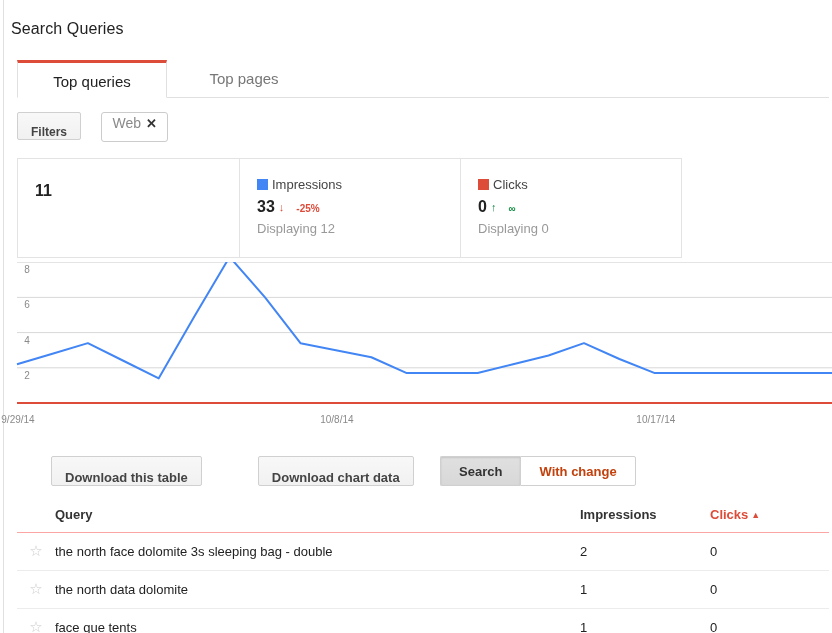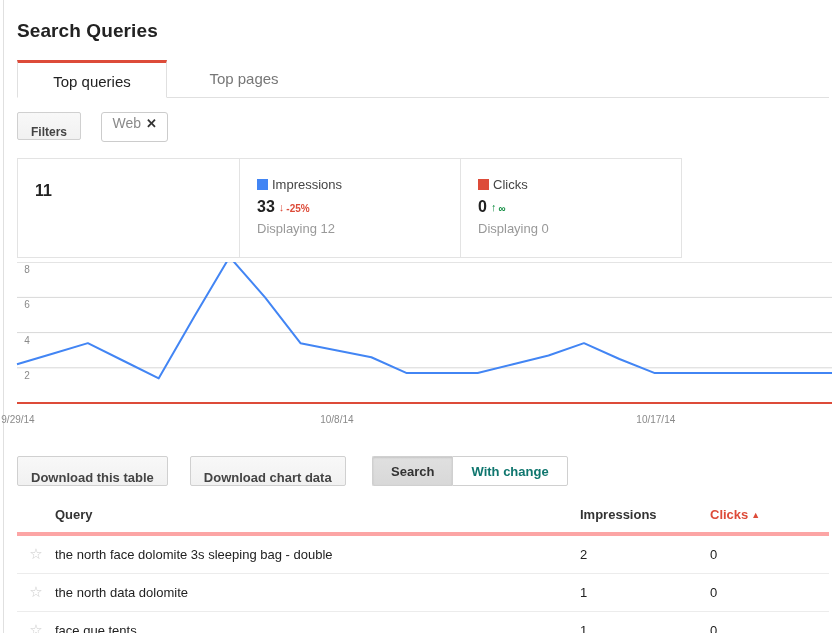--- a/index.html
+++ b/index.html
@@ -19,24 +19,24 @@
     position: absolute;
     left: 3px;
     top: 0;
     width: 829px;
     height: 633px;
     border-left: 1px solid #e0e0e0;
     box-sizing: border-box;
   }
   .page-title {
     position: absolute;
-    left: 17px;
+    left: 11px;
     top: 20px;
-    font-size: 19px;
-    font-weight: bold;
+    font-size: 16px;
+    font-weight: normal;
     color: #222;
     letter-spacing: 0.1px;
   }
 
   
   .tabs {
     position: absolute;
     left: 17px;
     top: 60px;
     width: 812px;
@@ -157,21 +157,21 @@
   .delta-arrow {
     font-size: 11px;
     margin-left: 4px;
     vertical-align: 1px;
   }
   .delta-arrow.down { color: #dd4b39; }
   .delta-arrow.up { color: #0a8a3c; }
   .delta-text {
     font-size: 10px;
     font-weight: bold;
-    margin-left: 2px;
+    margin-left: 12px;
   }
   .delta-text.down { color: #dd4b39; }
   .delta-text.up { color: #0a8a3c; }
   .stat-sub {
     margin-top: 3px;
     font-size: 13px;
     color: #999999;
     line-height: 16px;
     white-space: nowrap;
   }
@@ -191,34 +191,35 @@
     position: absolute;
     left: 17px;
     top: 456px;
     height: 30px;
   }
   .actions .btn {
     height: 30px;
     line-height: 29px;
     font-size: 13px;
     margin-right: 22px;
+    margin-left: 34px;
   }
   .toggle-group {
     display: inline-block;
     vertical-align: top;
     white-space: nowrap;
   }
   .toggle {
     display: inline-block;
     height: 30px;
     line-height: 29px;
     padding: 0 18px;
     font-size: 13px;
     font-weight: bold;
-    color: #0f766e;
+    color: #c2410c;
     background: linear-gradient(#f8f8f8, #f1f1f1);
     border: 1px solid #d0d0d0;
     box-sizing: border-box;
     cursor: pointer;
     vertical-align: top;
   }
   .toggle.first { border-radius: 2px 0 0 2px; border-right: none; }
   .toggle.last { border-radius: 0 2px 2px 0; background: #ffffff; }
   .toggle.selected {
     background: linear-gradient(#e0e0e0, #d8d8d8);
@@ -234,21 +235,21 @@
     width: 812px;
     border-collapse: collapse;
     font-size: 13px;
   }
   .data-table th {
     text-align: left;
     font-size: 13px;
     font-weight: bold;
     color: #333333;
     padding: 9px 0 10px 0;
-    border-bottom: 4px solid #fca5a5;
+    border-bottom: 1px solid #fca5a5;
     white-space: nowrap;
   }
   .data-table th.sorted {
     color: #dd4b39;
     cursor: pointer;
   }
   .sort-caret { font-size: 9px; margin-left: 3px; vertical-align: 1px; }
   .data-table td {
     padding: 10px 0 11px 0;
     border-bottom: 1px solid #ececec;

